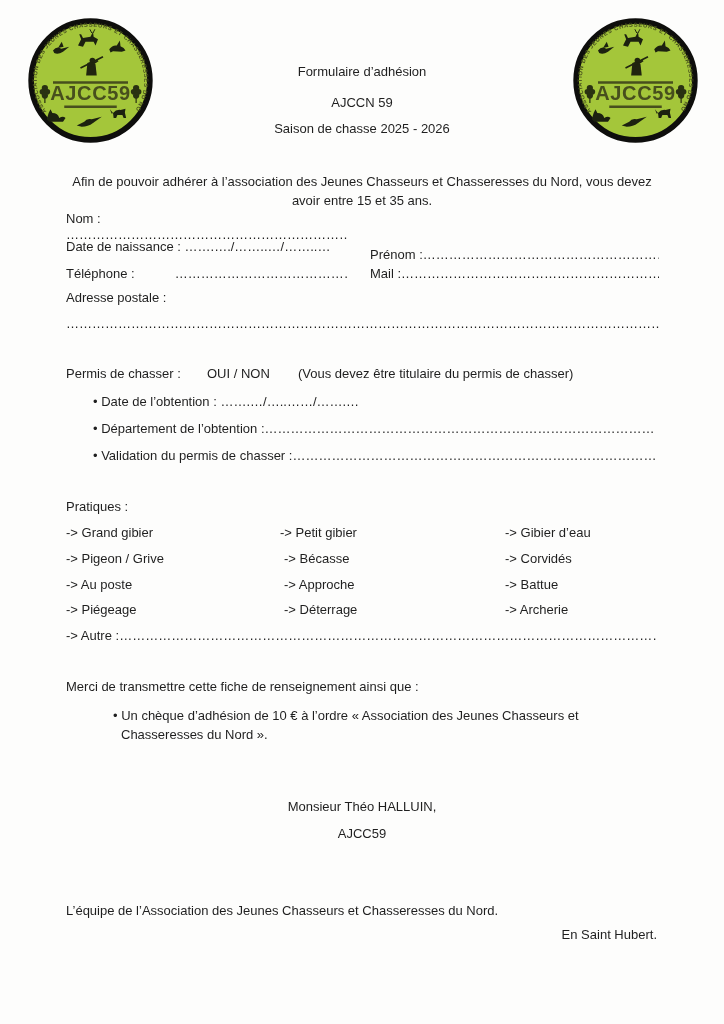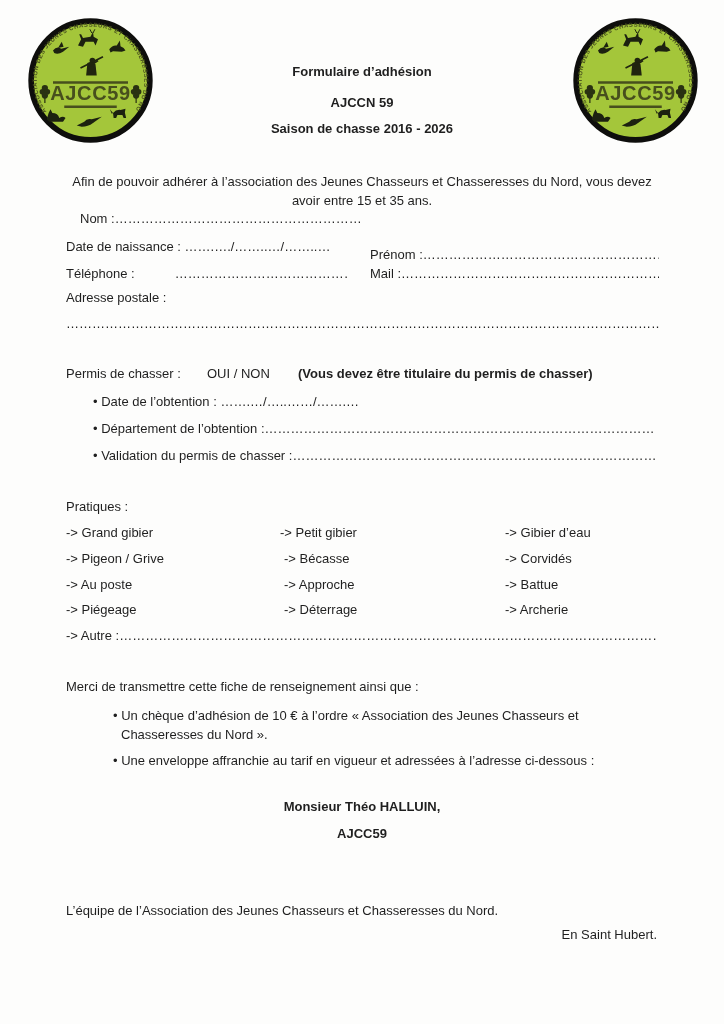--- a/index.html
+++ b/index.html
@@ -3,21 +3,21 @@
 <meta charset="utf-8">
 <style>
   html,body{margin:0;padding:0;background:#e8e8e8;}
   .page{
     position:relative;width:724px;height:1024px;margin:0 auto;
     background:#fdfdfc;overflow:hidden;
     font-family:"Liberation Sans","DejaVu Sans",sans-serif;
     font-size:13px;color:#1f1f1f;
   }
   .abs{position:absolute;line-height:16px;white-space:nowrap;}
-  .bold{font-weight:bold;}
+  .bold{font-weight:normal;}
   .center{left:0;right:0;text-align:center;}
   .dotrow{display:flex;}
   .dotrow .lbl{flex:0 0 auto;white-space:nowrap;}
   .dotrow .dots{flex:1 1 auto;overflow:hidden;white-space:nowrap;}
   .wrap{white-space:normal;line-height:19px;}
   .hang{padding-left:8px;text-indent:-8px;}
   .logo{position:absolute;width:127px;height:125px;}
 </style>
 </head>
 <body>
@@ -127,25 +127,25 @@
       <path d="M0,12 L12,6 Q16,0 24,2 L40,-2 L26,8 Q18,14 8,14 Z"></path>
     </g>
     <g fill="#1c2110" transform="translate(136,146)">
       <path d="M0,6 Q5,0 12,1 L20,-1 L19,5 L21,14 L17,14 L15,9 L7,9 L5,14 L1,14 Z"></path>
       <path d="M0,6 L-5,0 L-2,7 Z"></path>
     </g>
   </svg>
 
   <div class="abs center bold" style="top:64px;">Formulaire d’adhésion</div>
   <div class="abs center bold" style="top:95px;">AJCCN 59</div>
-  <div class="abs center bold" style="top:121px;">Saison de chasse 2016 - 2026</div>
+  <div class="abs center bold" style="top:121px;">Saison de chasse 2025 - 2026</div>
 
   <div class="abs wrap" style="left:72px;top:172px;width:580px;text-align:center;">Afin de pouvoir adhérer à l’association des Jeunes Chasseurs et Chasseresses du Nord, vous devez avoir entre 15 et 35 ans.</div>
 
-  <div class="abs dotrow" style="left:80px;top:211px;width:281px;">
+  <div class="abs dotrow" style="left:66px;top:211px;width:281px;flex-direction:column;">
     <span class="lbl">Nom :</span>
     <span class="dots">………………………………………………………………………………………………………………………………………………………………………………</span>
   </div>
   <div class="abs dotrow" style="left:370px;top:211px;width:289px;margin-top:36px;">
     <span class="lbl">Prénom :</span>
     <span class="dots">………………………………………………………………………………………………………………………………………………………………………………</span>
   </div>
 
   <div class="abs" style="left:66px;top:239px;">
     <span>Date de naissance :</span>
@@ -161,21 +161,21 @@
     <span class="dots">………………………………………………………………………………………………………………………………………………………………………………</span>
   </div>
 
   <div class="abs" style="left:66px;top:290px;">Adresse postale :</div>
   <div class="abs dotrow" style="left:66px;top:316px;width:593px;">
     <span class="dots">………………………………………………………………………………………………………………………………………………………………………………</span>
   </div>
 
   <div class="abs" style="left:66px;top:366px;">Permis de chasser :</div>
   <div class="abs" style="left:207px;top:366px;">OUI / NON</div>
-  <div class="abs" style="left:298px;top:366px;font-weight:bold;">(Vous devez être titulaire du permis de chasser)</div>
+  <div class="abs" style="left:298px;top:366px;">(Vous devez être titulaire du permis de chasser)</div>
 
   <div class="abs" style="left:93px;top:394px;">
     <span>• Date de l’obtention :</span>
     <span>…….…/…..……/…….…</span>
   </div>
   <div class="abs dotrow" style="left:93px;top:421px;width:562px;">
     <span class="lbl">• Département de l’obtention :</span>
     <span class="dots">………………………………………………………………………………………………………………………………………………………………………………</span>
   </div>
   <div class="abs dotrow" style="left:93px;top:448px;width:562px;">
@@ -201,21 +201,20 @@
   <div class="abs" style="left:284px;top:602px;">-&gt; Déterrage</div>
   <div class="abs" style="left:505px;top:602px;">-&gt; Archerie</div>
 
   <div class="abs dotrow" style="left:66px;top:628px;width:590px;">
     <span class="lbl">-&gt; Autre :</span>
     <span class="dots">………………………………………………………………………………………………………………………………………………………………………………</span>
   </div>
 
   <div class="abs" style="left:66px;top:679px;">Merci de transmettre cette fiche de renseignement ainsi que :</div>
   <div class="abs wrap hang" style="left:113px;top:706px;width:500px;">• Un chèque d’adhésion de 10 € à l’ordre « Association des Jeunes Chasseurs et Chasseresses du Nord ».</div>
-  <div class="abs" style="left:113px;top:753px;">• Une enveloppe affranchie au tarif en vigueur et adressées à l’adresse ci-dessous :</div>
 
   <div class="abs center bold" style="top:799px;">Monsieur Théo HALLUIN,</div>
   <div class="abs center bold" style="top:826px;">AJCC59</div>
 
   <div class="abs" style="left:400px;top:927px;width:257px;text-align:right;">En Saint Hubert.</div>
   <div class="abs" style="left:66px;top:903px;">L’équipe de l’Association des Jeunes Chasseurs et Chasseresses du Nord.</div>
 
 </div>
 
 </body></html>

